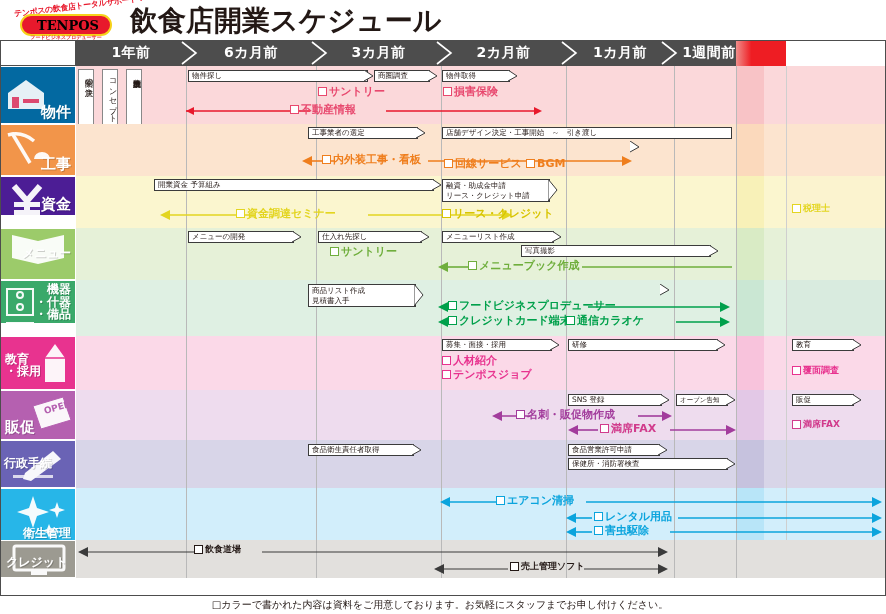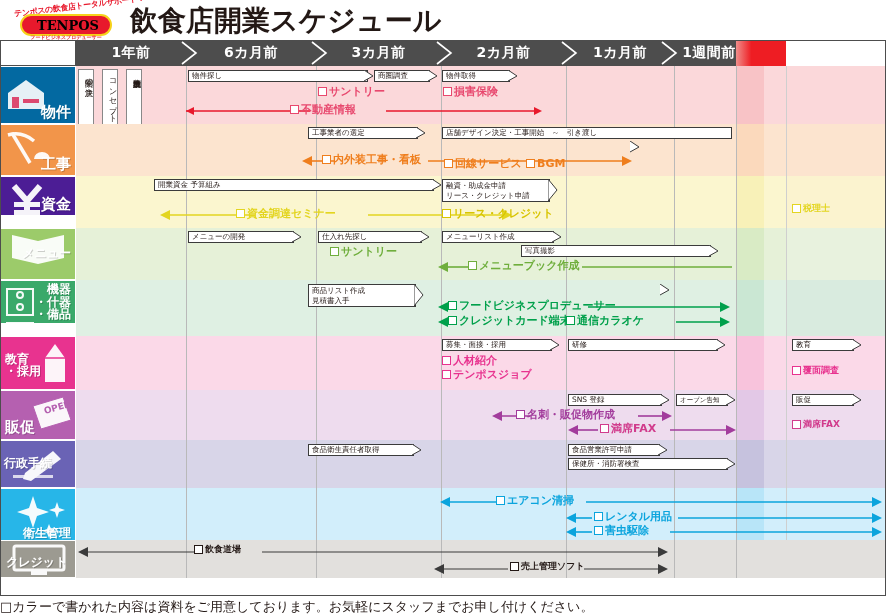--- a/index.html
+++ b/index.html
@@ -142,22 +142,22 @@
   }
   .chk.sm { font-size:9px; }
   .vtxt {
     position:absolute; color:#fff; font-weight:bold;
     writing-mode:vertical-rl; text-orientation:upright;
     white-space:nowrap; letter-spacing:1px;
   }
 
   .footer {
     position:absolute; left:0; top:598px; width:886px; height:16px;
-    text-align:left; padding-right:6px;
-    font-size:13px; color:#231815;
+    text-align:center; padding-right:6px;
+    font-size:10px; color:#231815;
   }
   .outerborder{
     position:absolute; left:0; top:40px; width:886px; height:556px;
     border:1px solid #4d4d4d; pointer-events:none;
   }
 </style>
 </head>
 <body>
 
 <div id="app">

